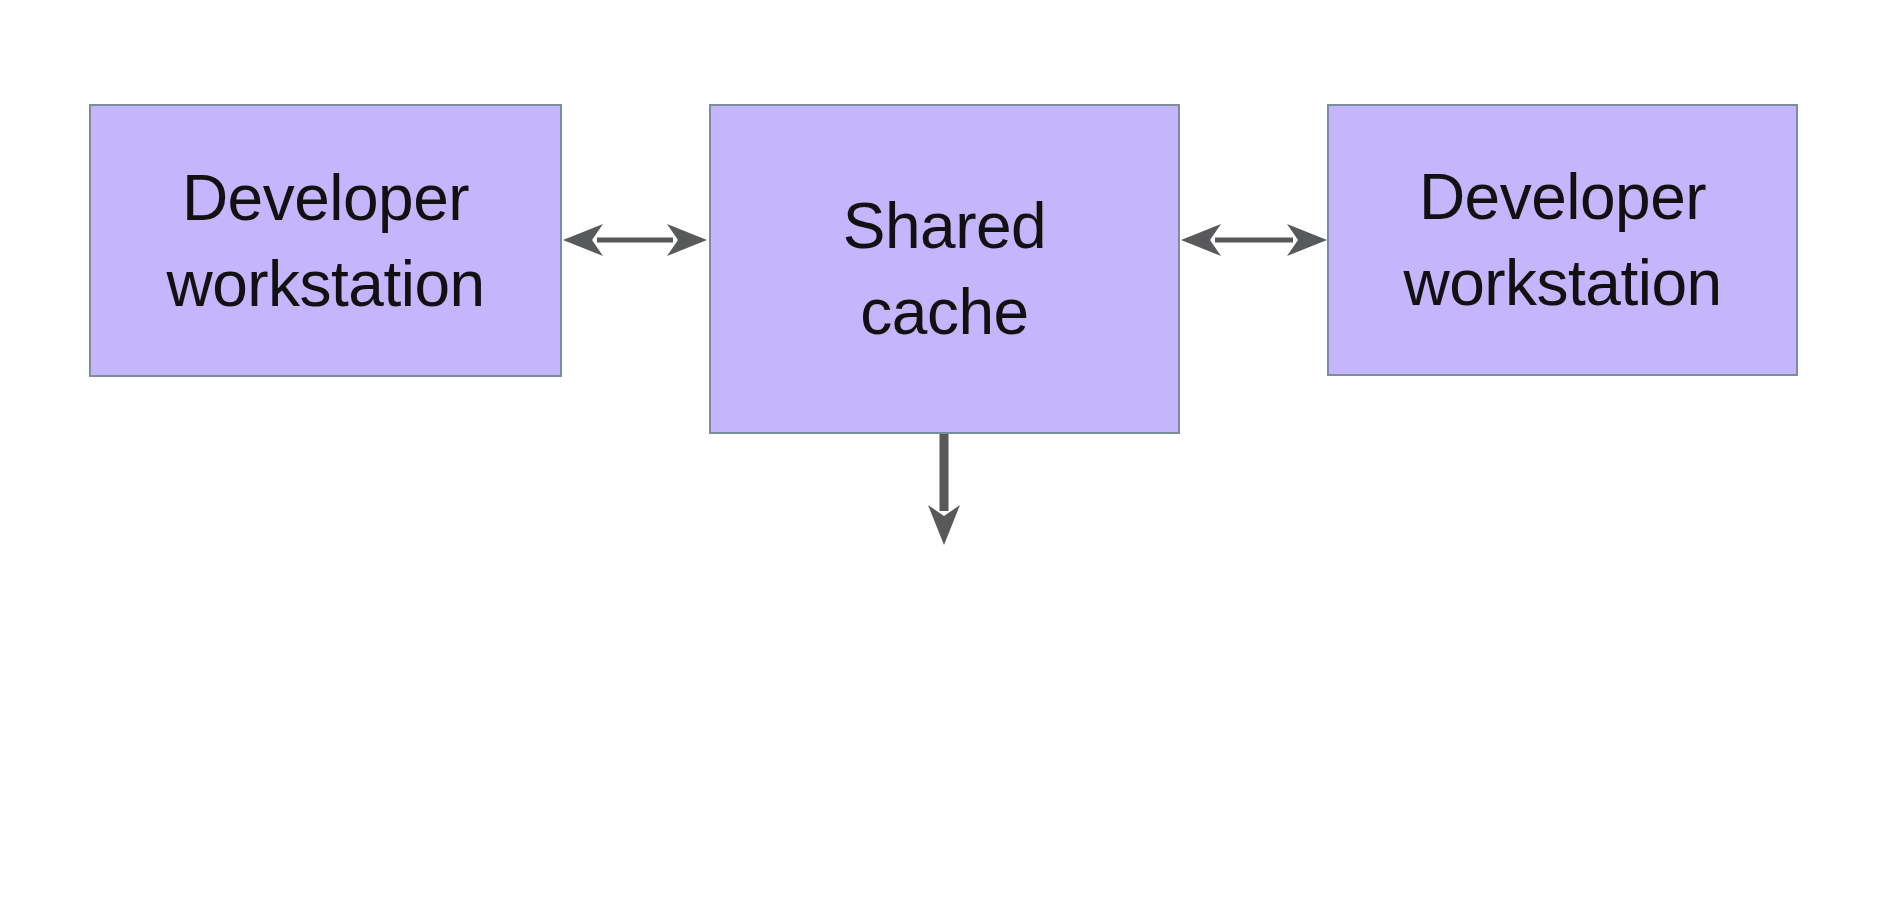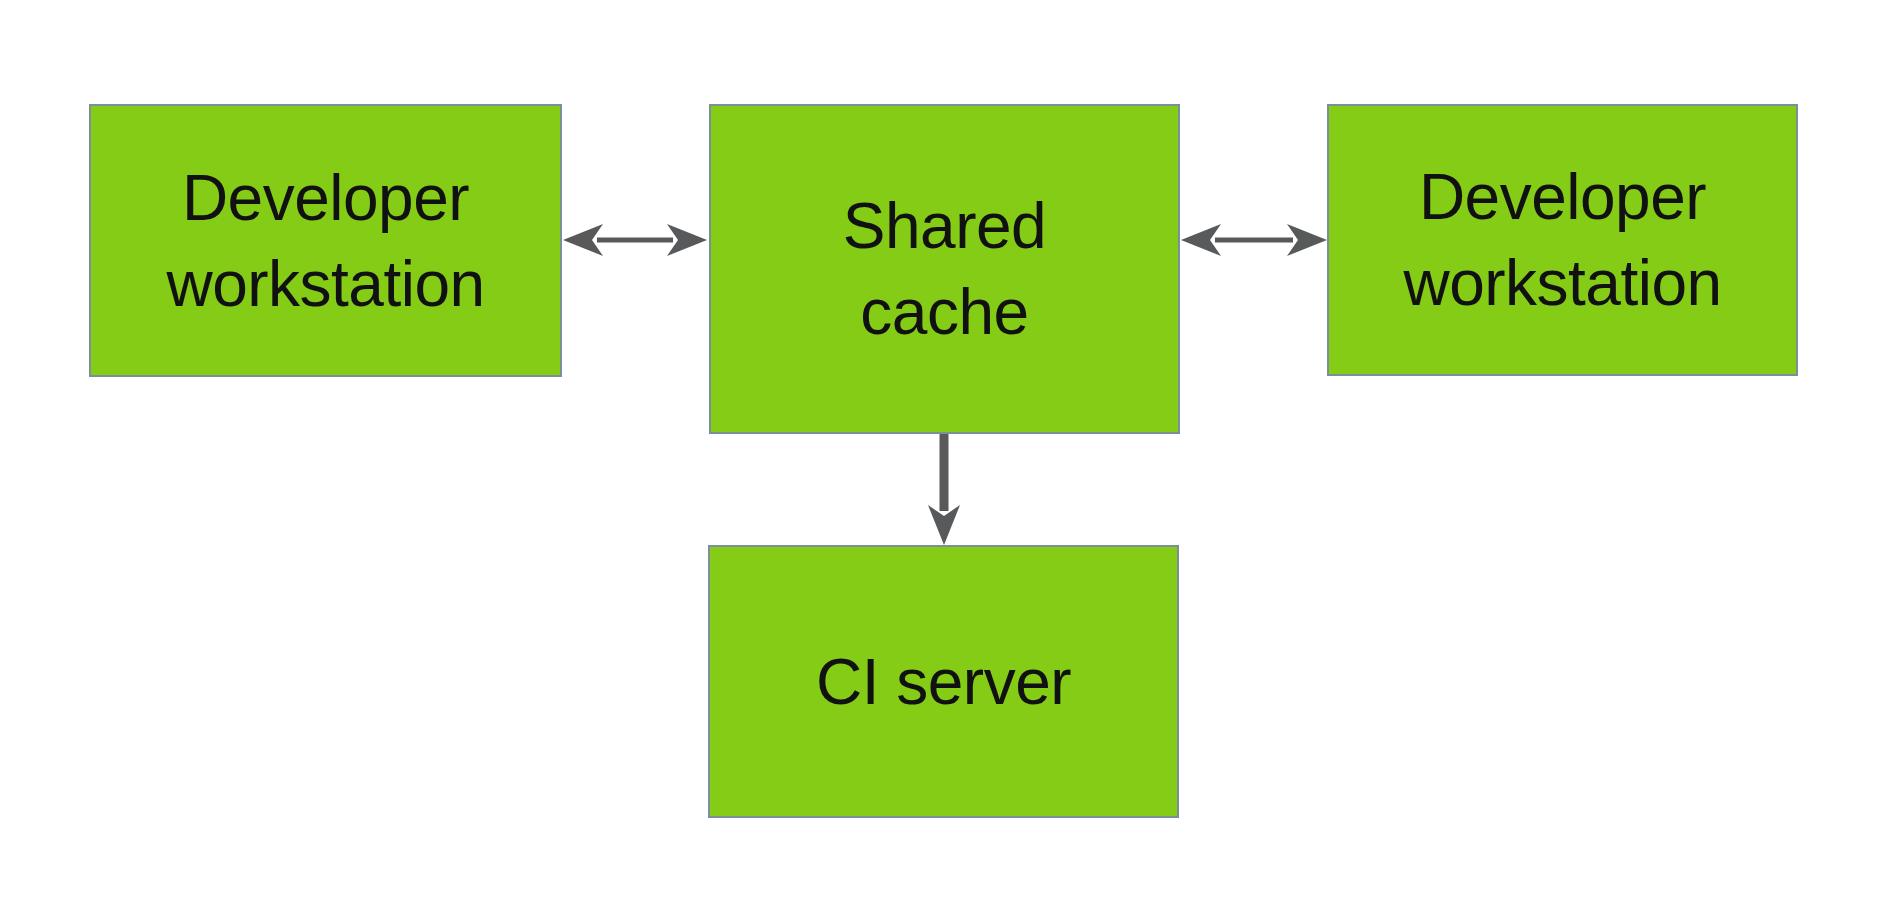--- a/index.html
+++ b/index.html
@@ -11,21 +11,21 @@
     position: relative;
     width: 1900px;
     height: 922px;
     background: #ffffff;
     font-family: "Liberation Sans", sans-serif;
     overflow: hidden;
   }
   .node {
     position: absolute;
     box-sizing: border-box;
-    background: #84cc16;
+    background: #c4b5fd;
     border: 2px solid #7a8f9a;
     display: flex;
     align-items: center;
     justify-content: center;
     text-align: center;
     color: #111111;
     font-size: 64px;
     line-height: 86px;
     letter-spacing: -0.5px;
     white-space: pre-line;
@@ -76,17 +76,14 @@
   <div class="node node-cache">
     <span>Shared
 cache</span>
   </div>
 
   <div class="node node-dev-right">
     <span>Developer
 workstation</span>
   </div>
 
-  <div class="node node-ci">
-    <span>CI server</span>
-  </div>
 
 </div>
 
 </body></html>

